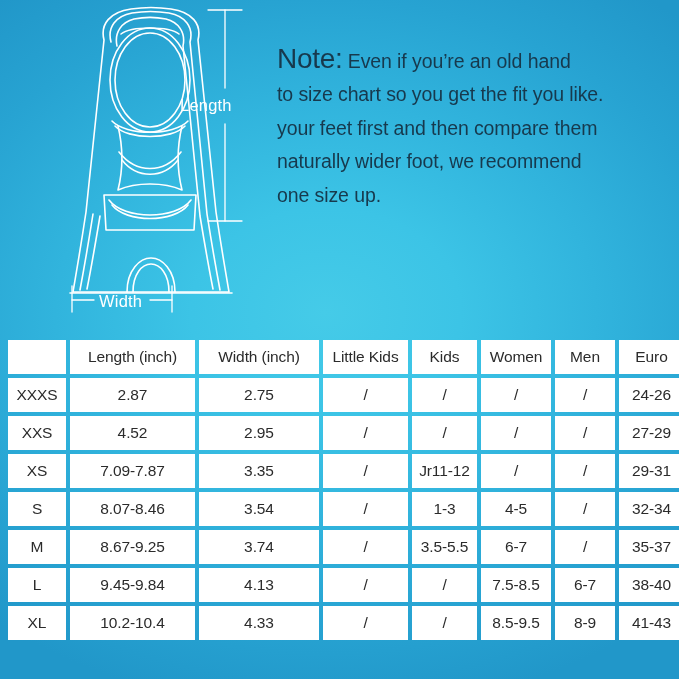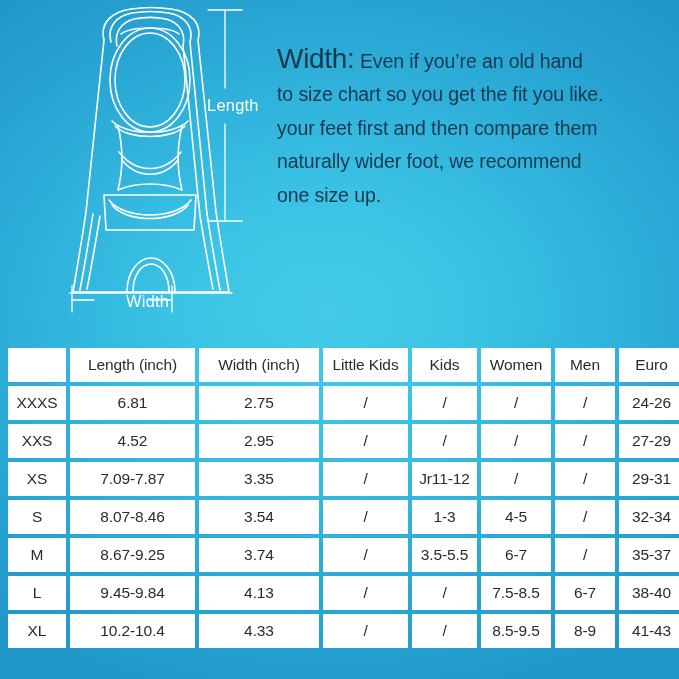--- a/index.html
+++ b/index.html
@@ -45,21 +45,20 @@
   }
   #fin-diagram svg { display:block; width:100%; height:100%; }
 
   .dim-label {
     position: absolute;
     color: #ffffff;
     font-size: 16.5px;
     font-family: "Liberation Sans", sans-serif;
     letter-spacing: 0.2px;
     white-space: nowrap;
-    padding-left: 27px;
   }
   #length-label { left: 180px; top: 96px; }
   #width-label  { left: 99px;  top: 292px; }
 
   
   #note-block {
     position: absolute;
     left: 277px;
     top: 42px;
     width: 390px;
@@ -78,21 +77,21 @@
     font-family: "Liberation Sans", sans-serif;
     letter-spacing: -0.1px;
     white-space: nowrap;
   }
   #note-first-line { line-height: 34px; }
 
   
   #size-table-wrap {
     position: absolute;
     left: 4px;
-    top: 344px;
+    top: 336px;
     width: 671px;
   }
   table#size-table {
     border-collapse: separate;
     border-spacing: 4px 4px;
     margin: 0;
     table-layout: fixed;
     width: 671px;
   }
   table#size-table td,
@@ -176,21 +175,21 @@
         <path d="M46,298 L68,298" stroke-width="1.3"></path>
         <path d="M124,298 L146,298" stroke-width="1.3"></path>
       </svg>
     </div>
 
     <span class="dim-label" id="length-label">Length</span>
 
     <span class="dim-label" id="width-label">Width</span>
 
     <div id="note-block">
-      <div class="note-line" id="note-first-line"><span id="note-heading">Width:</span><span> Even if you’re an old hand</span></div>
+      <div class="note-line" id="note-first-line"><span id="note-heading">Note:</span><span> Even if you’re an old hand</span></div>
       <div class="note-line">to size chart so you get the fit you like.</div>
       <div class="note-line">your feet first and then compare them</div>
       <div class="note-line">naturally wider foot, we recommend</div>
       <div class="note-line">one size up.</div>
     </div>
 
   </div>
 
   <div id="size-table-wrap">
     <table id="size-table">
@@ -212,21 +211,21 @@
             <th>Little Kids</th>
             <th>Kids</th>
             <th>Women</th>
             <th>Men</th>
             <th>Euro</th>
           </tr>
       </thead>
       <tbody id="table-body">
           <tr>
             <td>XXXS</td>
-            <td>6.81</td>
+            <td>2.87</td>
             <td>2.75</td>
             <td>/</td>
             <td>/</td>
             <td>/</td>
             <td>/</td>
             <td>24-26</td>
           </tr>
           <tr>
             <td>XXS</td>
             <td>4.52</td>

